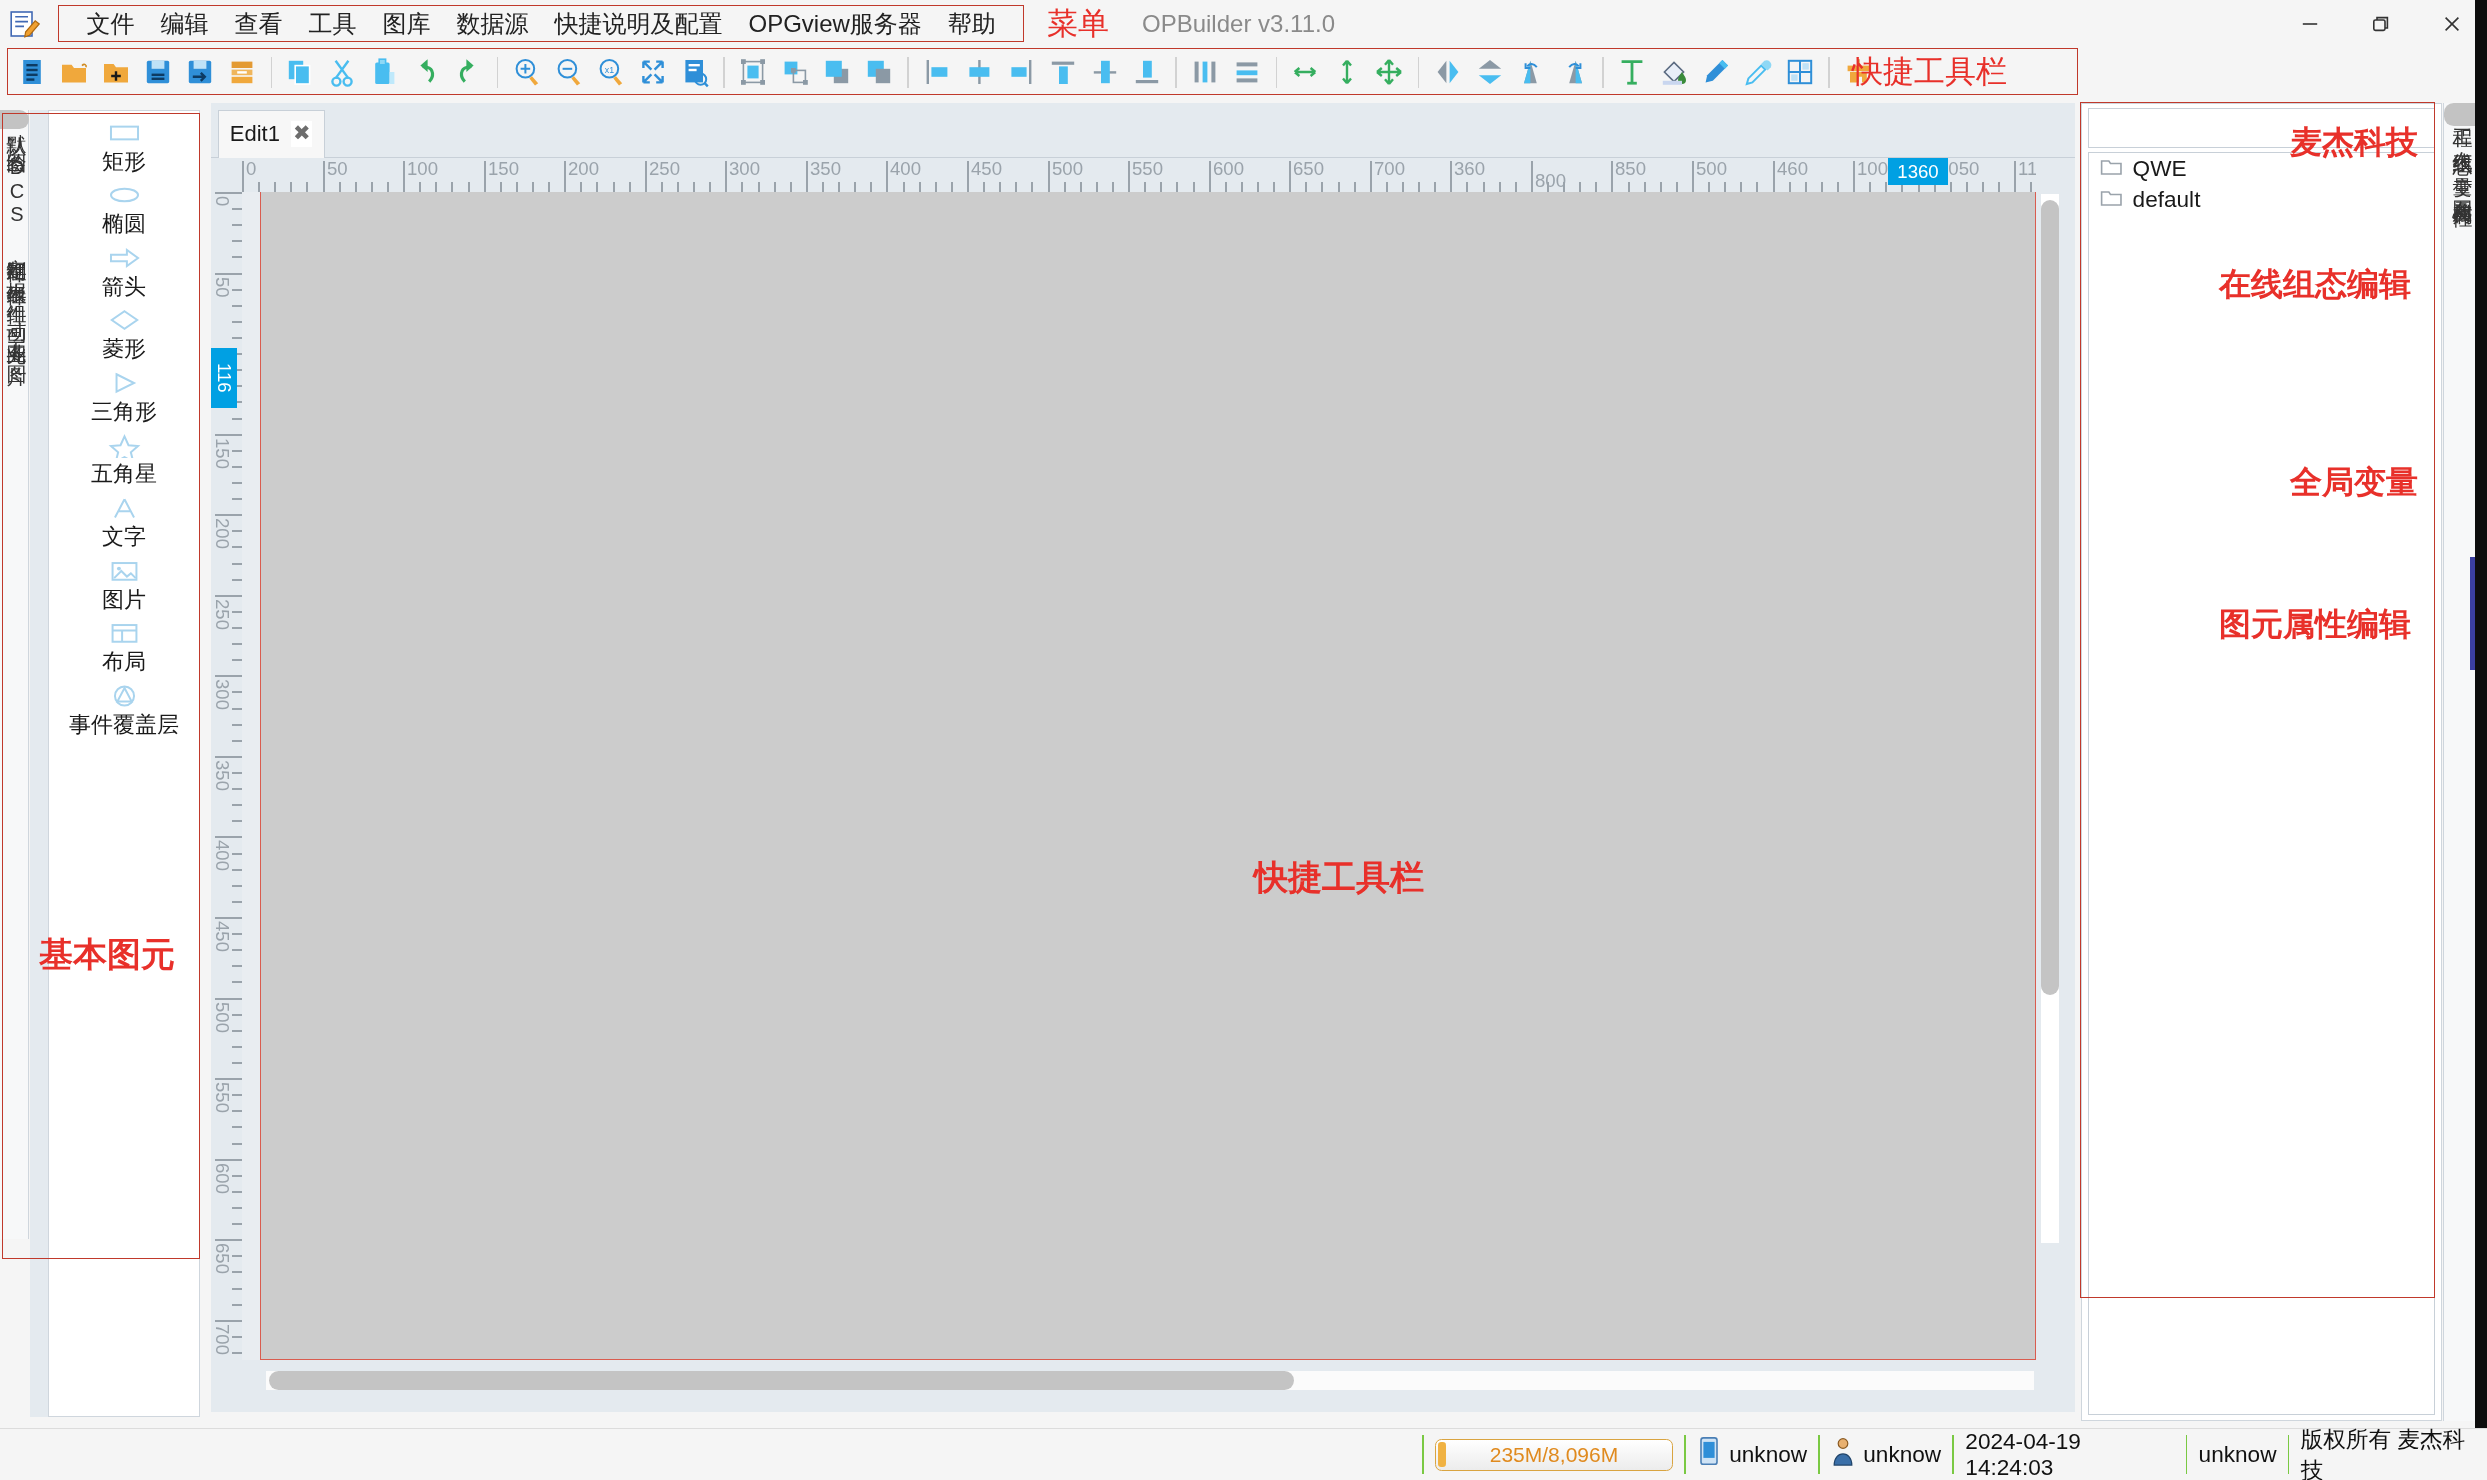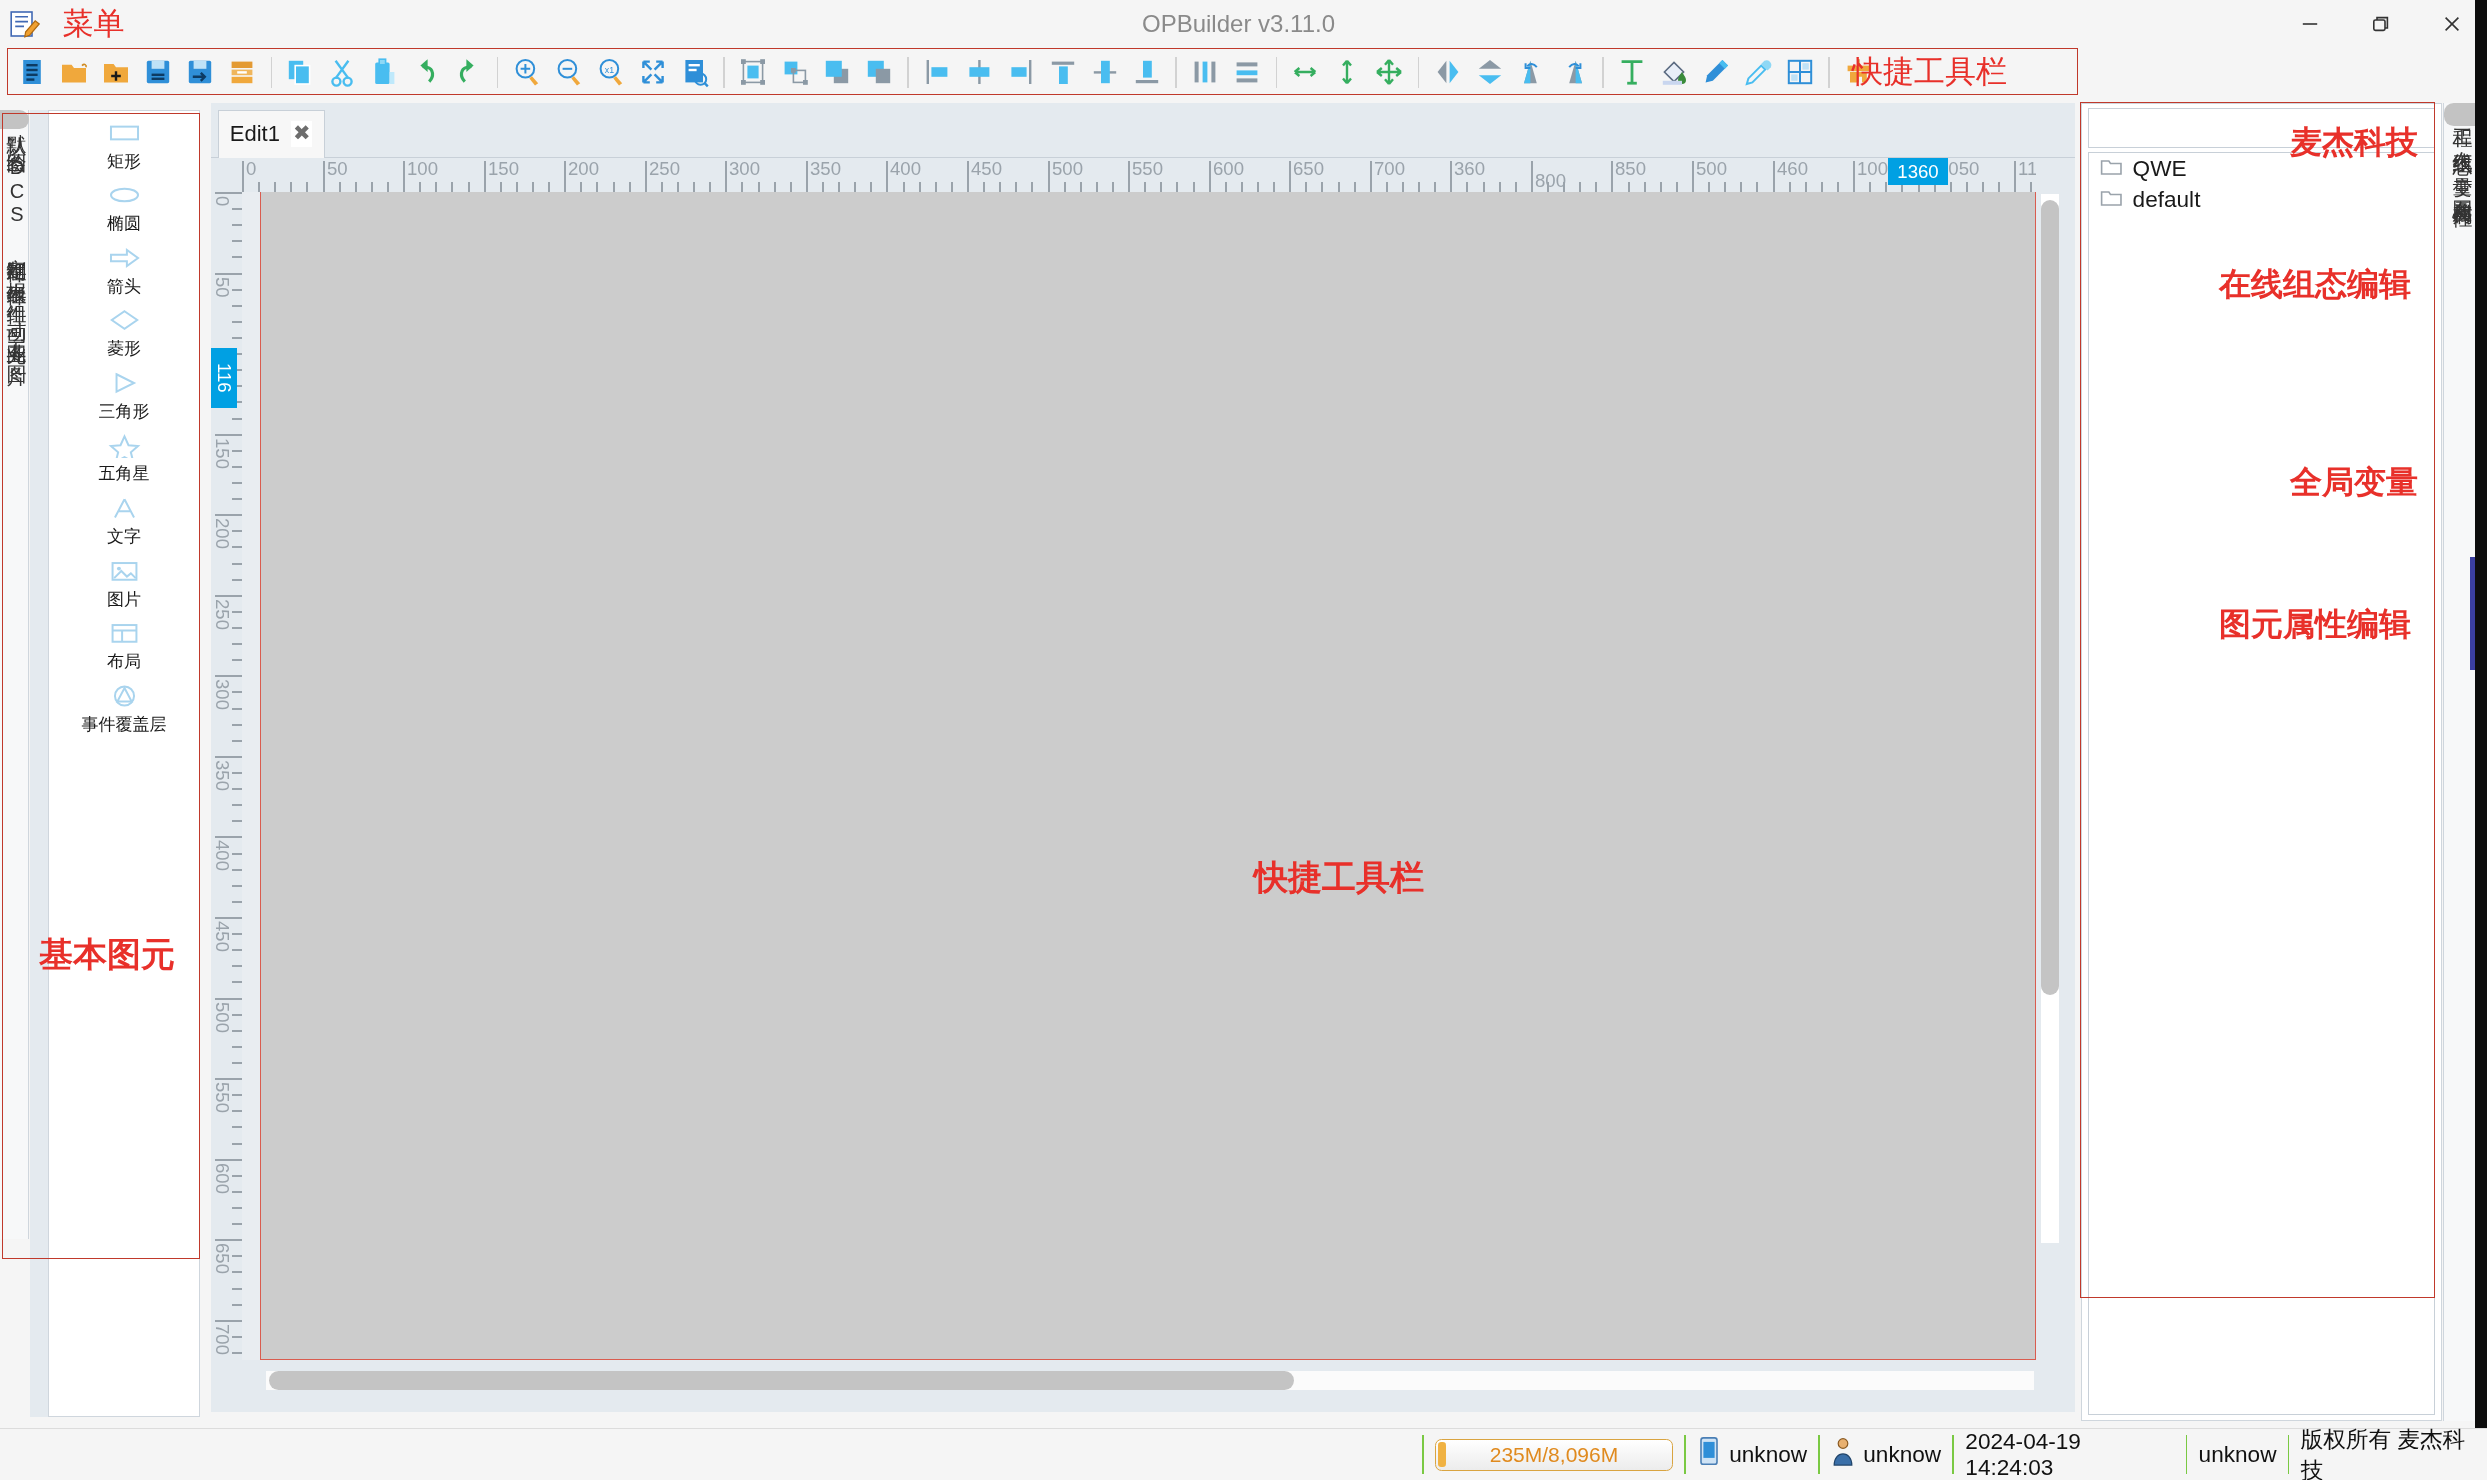--- a/index.html
+++ b/index.html
@@ -44,21 +44,21 @@
   .ltab-annotbox{ position:absolute; left:1.6px; top:113px; width:198px; height:1146px;
      border:1.6px solid #c0392b; pointer-events:none; }
 
   
   .palette{ position:absolute; left:30px; top:110px; width:18px; height:1307px;
      background:#e4eaef; }
   .plist{ position:absolute; left:48px; top:110px; width:152px; height:1307px;
      background:#ffffff; border:0.8px solid #cfd6dd; overflow:hidden; }
   .pitem{ width:100%; padding-top:8px; text-align:center; }
   .pico{ height:27.4px; display:flex; align-items:center; justify-content:center; }
-  .plabel{ font-size:17px; color:#1a1a1a; margin-top:3.2px; line-height:24px; }
+  .plabel{ font-size:22px; color:#1a1a1a; margin-top:3.2px; line-height:24px; }
   .pal-annot{ position:absolute; left:39px; top:932px; font-size:34px;
      color:#e8302a; font-weight:600; white-space:nowrap; }
 
   
   .editor{ position:absolute; left:211px; top:103px; width:1864px; height:1309px;
      background:#e4eaef; }
   .tabbar{ position:absolute; left:211px; top:105px; width:1864px; height:53px;
      background:#e4eaef; border-bottom:0.8px solid #c8d0d8; }
   .etab{ position:absolute; left:6.5px; top:4.8px; height:48px; min-width:103px;
      background:#f7f7f7; border:0.8px solid #c8d0d8; border-bottom:none;
@@ -141,20 +141,31 @@
 
 <div class="titlebar">
   <div class="app-logo">
     <svg width="32" height="32" viewBox="0 0 40 40">
       <rect x="4" y="5" width="26" height="30" fill="#fff" stroke="#4169b5" stroke-width="2"></rect>
       <path d="M9 11h16M9 17h16M9 23h11" stroke="#4169b5" stroke-width="2"></path>
       <path d="M22 30l12-14 5 4-12 14-6 2z" fill="#f0a030" stroke="#b06a10" stroke-width="1.5"></path>
     </svg>
   </div>
 
+  <div class="menu-wrap">
+    <div class="menu-item">文件</div>
+    <div class="menu-item">编辑</div>
+    <div class="menu-item">查看</div>
+    <div class="menu-item">工具</div>
+    <div class="menu-item">图库</div>
+    <div class="menu-item">数据源</div>
+    <div class="menu-item">快捷说明及配置</div>
+    <div class="menu-item">OPGview服务器</div>
+    <div class="menu-item">帮助</div>
+  </div>
 
   <div class="menu-annot">菜单</div>
 
   <div class="apptitle">OPBuilder  v3.11.0</div>
 
   <div class="wbtns">
     <div class="wbtn">
       <svg width="24" height="24" viewBox="0 0 30 30">
           <path d="M6 15h18" stroke="#333" stroke-width="2"></path>
         </svg>

